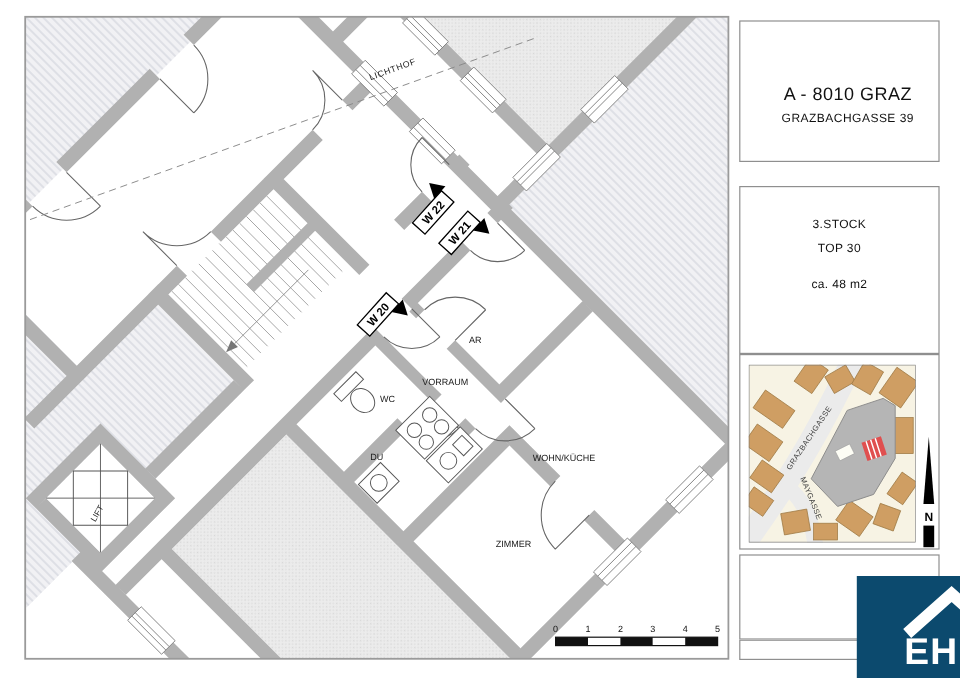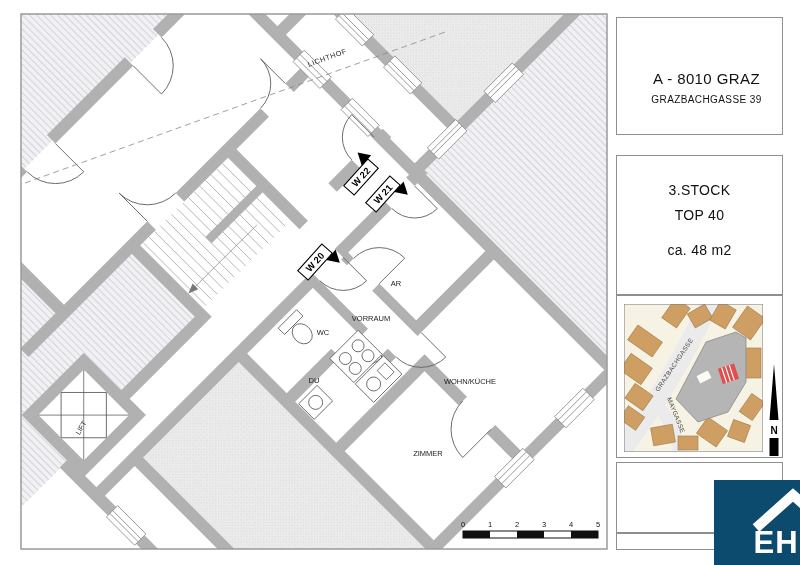--- a/index.html
+++ b/index.html
@@ -4,21 +4,21 @@
 <style>
   html,body{margin:0;padding:0;background:#fff;}
   #stage{position:relative;width:800px;height:565px;background:#fff;overflow:hidden;
          font-family:"Liberation Sans", sans-serif;}
   .abs{position:absolute;}
   .sbox{position:absolute;border:1px solid #8f8f8f;background:#fff;box-sizing:border-box;}
   #addrbox{left:616px;top:17px;width:167px;height:118px;text-align:center;padding-left:14px;}
   #addr1{margin-top:52px;font-size:15px;color:#111;letter-spacing:0.4px;}
   #addr2{margin-top:7px;font-size:10px;color:#111;letter-spacing:0.4px;}
   #unitbox{left:616px;top:155px;width:167px;height:140px;text-align:center;}
-  .uline{font-size:14px;color:#111;letter-spacing:0.3px;margin-top:9px;}
+  .uline{font-size:10px;color:#111;letter-spacing:0.3px;margin-top:9px;}
   .uline.first{margin-top:26px;}
   .uline.area{margin-top:19px;}
   #mapbox{left:616px;top:295px;width:167px;height:163px;}
   #emptybox1{left:616px;top:462px;width:167px;height:71px;}
   #emptybox2{left:616px;top:533px;width:167px;height:17px;}
   #logo{left:714px;top:480px;width:108px;height:85px;background:#0c4a6e;padding-left:36px;}
   #logo .ehl{position:absolute;left:0;right:0;bottom:4px;text-align:center;color:#fff;
              font-size:31px;font-weight:bold;letter-spacing:1px;}
   svg text{font-family:"Liberation Sans", sans-serif;}
 </style>
@@ -187,21 +187,21 @@
   <rect x="21" y="14" width="586" height="535" fill="none" stroke="#9a9a9a" stroke-width="1.5"></rect>
 </svg>
 
 <div class="sbox" id="addrbox">
   <div id="addr1">A - 8010 GRAZ</div>
   <div id="addr2">GRAZBACHGASSE 39</div>
 </div>
 
 <div class="sbox" id="unitbox">
   <div class="uline first">3.STOCK</div>
-  <div class="uline">TOP 40</div>
+  <div class="uline">TOP 30</div>
   <div class="uline area">ca. 48 m2</div>
 </div>
 
 <div class="sbox" id="mapbox">
   <svg class="abs" style="left:7px;top:8px" width="139" height="148" viewBox="0 0 139 148">
     <rect width="139" height="148" fill="#f7f3e4"></rect>
     <path d="M-6,152 C22,112 48,78 88,-6" stroke="#ebebeb" stroke-width="20" fill="none"></path>
     <path d="M28,98 C46,112 53,128 56,154" stroke="#ebebeb" stroke-width="13" fill="none"></path>
     <g fill="#cf9e63" stroke="#9c7843" stroke-width="0.6">
       <rect x="12" y="22" width="18" height="30" transform="rotate(-55 21 37)"></rect>

